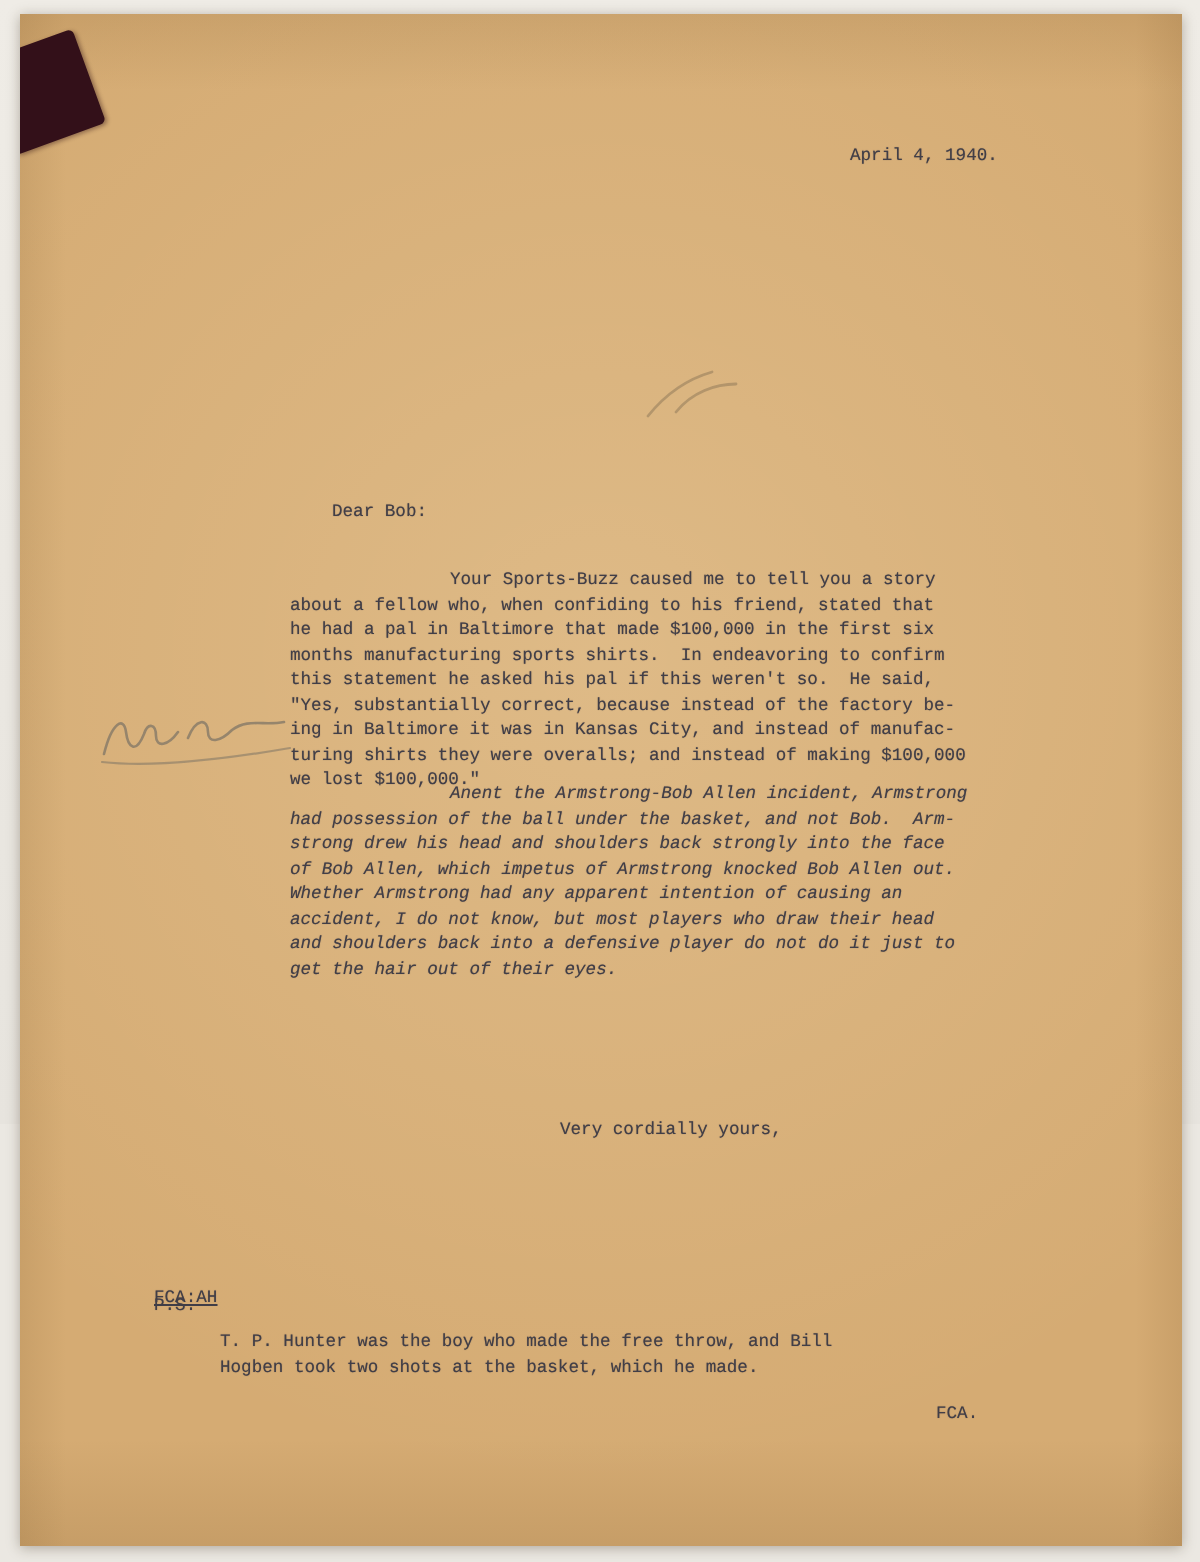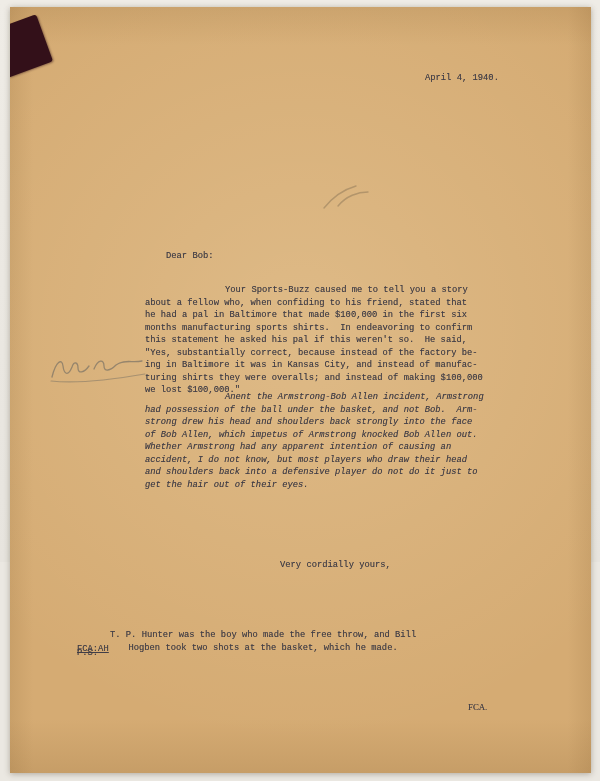--- a/index.html
+++ b/index.html
@@ -53,22 +53,22 @@
     .recipient       { left: 135px; top: 195px; }
     .salutation      { left: 135px; top: 243px; padding-left: 21px; }
     .para            { left: 135px; }
     .para1           { top: 277px; text-indent: 80px; }
     .para2           { top: 384px; text-indent: 80px; font-style: italic; }
     .para3           { top: 497px; text-indent: 80px; }
     .closing         { left: 270px; top: 552px; }
     .signature       { left: 272px; top: 619px; }
     .typist-ref      { left: 67px;  top: 636px; text-decoration: underline; }
     .ps-label        { left: 67px;  top: 640px; }
-    .ps-text         { left: 100px; top: 622px; text-align: center; }
-    .final-initials  { left: 458px; top: 694px; font-family: Liberation Serif, serif; }
+    .ps-text         { left: 100px; top: 658px; }
+    .final-initials  { left: 458px; top: 694px; }
     .margin-scribble {
       position: absolute;
       left: 38px; top: 346px;
       width: 100px; height: 34px;
     }
     .pencil-mark {
       position: absolute;
       left: 306px; top: 173px;
       width: 58px; height: 34px;
     }

